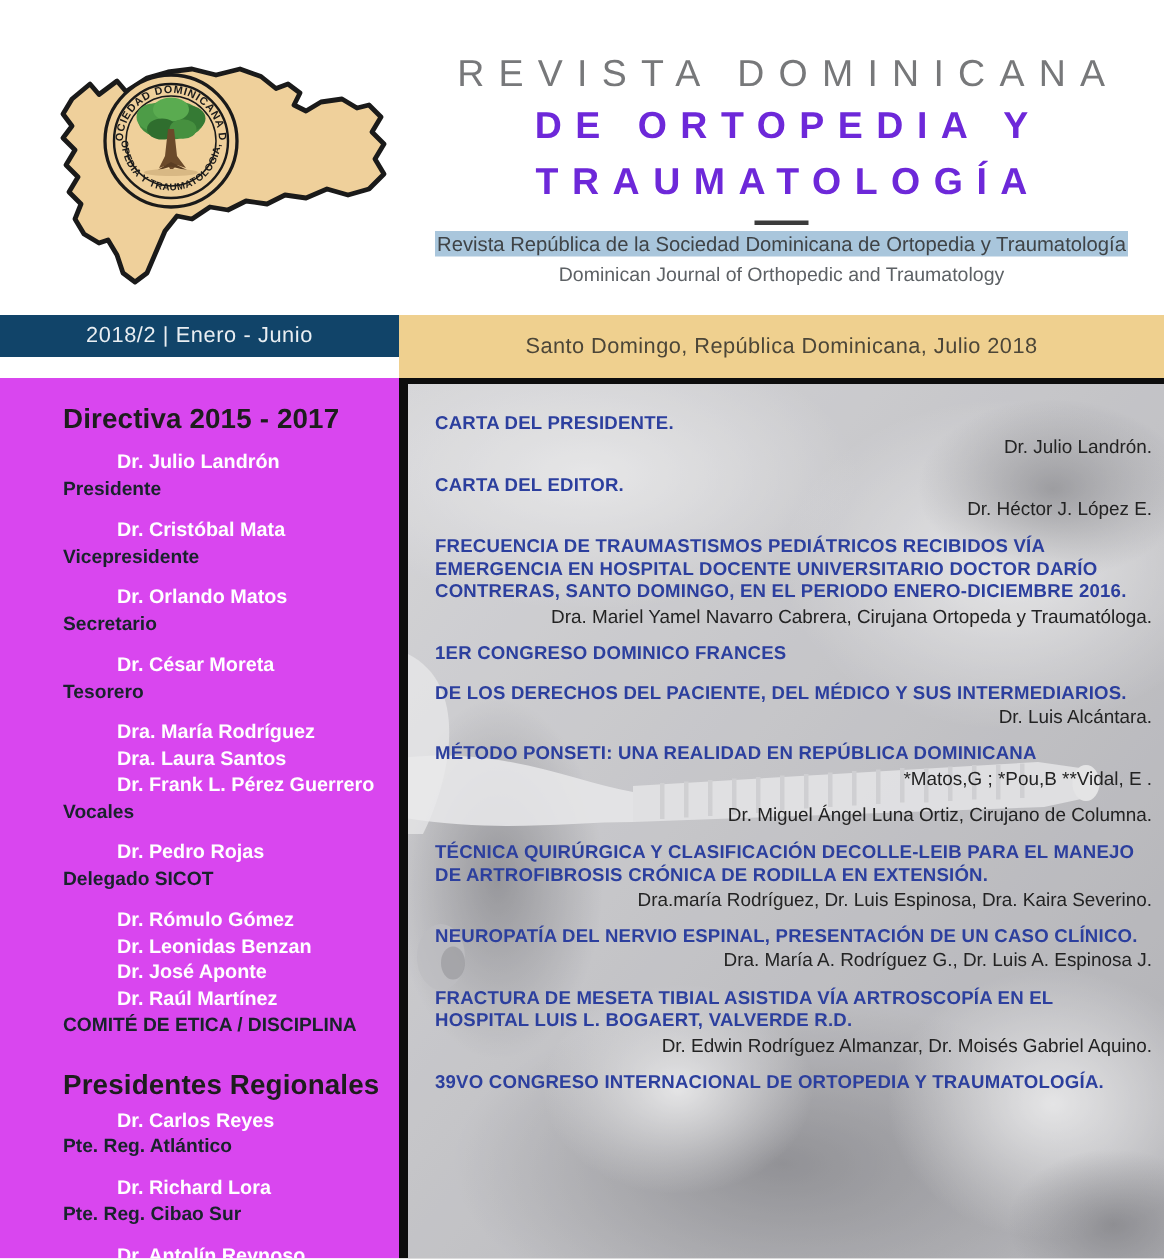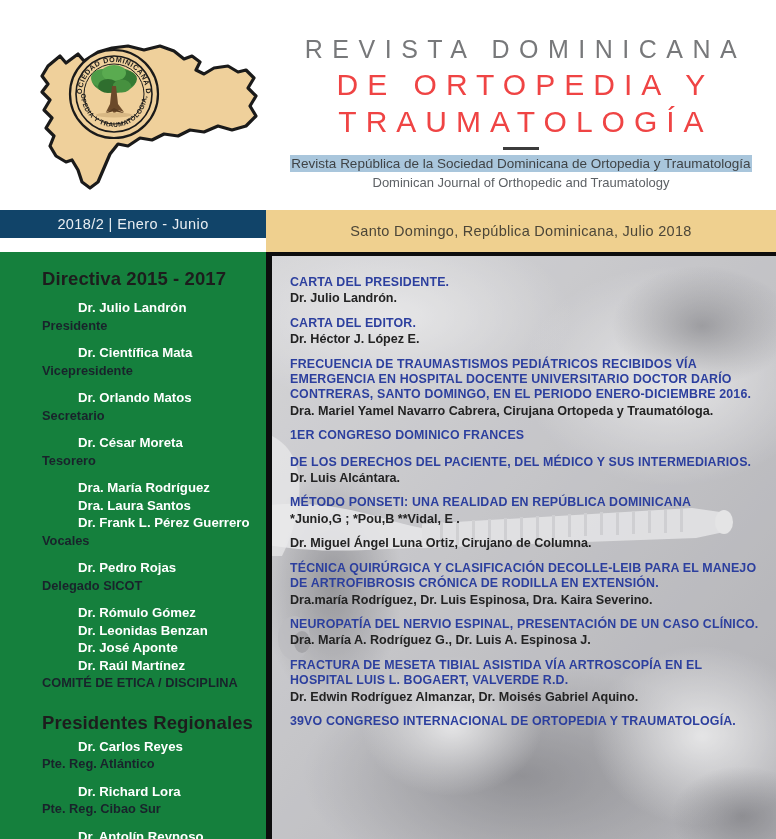--- a/index.html
+++ b/index.html
@@ -17,21 +17,21 @@
 
   .logo-wrap{position:absolute;left:32px;top:26px;width:232px;height:172px;}
   .logo-wrap svg{display:block;width:232px;height:172px;}
 
   .title-block{position:absolute;left:266px;top:32px;width:510px;text-align:center;}
   .title-line1{
     font-size:25px;letter-spacing:9.5px;color:#77787a;font-weight:400;
     line-height:34px;padding-left:9px;
   }
   .title-line2, .title-line3{
-    font-size:30px;letter-spacing:9px;color:#ef4444;font-weight:normal;
+    font-size:25px;letter-spacing:9px;color:#6d28d9;font-weight:bold;
     line-height:37px;padding-left:9px;
   }
   .title-rule{width:36px;height:3px;background:#3c3c3c;margin:7px auto 4px auto;}
   .sub-es{
     display:inline-block;font-size:13.5px;color:#3f4346;background:#a9c6dc;
     line-height:17px;padding:0 1px;
   }
   .sub-en{font-size:13px;color:#5d6165;line-height:17px;margin-top:2px;}
 
   
@@ -43,21 +43,21 @@
   }
   .banner-right{
     position:absolute;left:266px;top:0;width:510px;height:42px;background:#efd08f;
     color:#4c4638;font-size:14.5px;letter-spacing:.3px;
     display:flex;align-items:center;justify-content:center;
   }
 
   
   .sidebar{
     position:absolute;left:0;top:252px;width:266px;height:587px;
-    background:#15803d;overflow:hidden;
+    background:#d946ef;overflow:hidden;
   }
   .sb-inner{padding:16px 0 0 42px;}
   .sb-heading{
     color:#1d1d1d;font-size:18.5px;font-weight:bold;letter-spacing:.1px;
     margin:0 0 9px 0;
   }
   .sb-heading.second{margin-top:20px;margin-bottom:4px;}
   .sb-group{margin-bottom:10px;}
   .sb-name{color:#ffffff;font-size:13.2px;font-weight:bold;line-height:17.5px;padding-left:36px;}
   .sb-role{color:#19232b;font-size:12.8px;font-weight:600;line-height:17.5px;}
@@ -76,21 +76,22 @@
   .toc-list{
     position:relative;z-index:3;padding:19px 8px 0 18px;
   }
   .entry{margin-bottom:9px;}
   .entry-title{
     color:#2c3f9e;font-size:12.4px;font-weight:bold;line-height:15.3px;
     letter-spacing:.15px;text-transform:uppercase;
   }
   .entry-authors{
     color:#232323;font-size:12.6px;line-height:15.6px;margin-top:1px;
-    font-weight:700;
+    font-weight:400;
+    text-align:right;
   }
   .entry.no-author{margin-bottom:11px;}
 </style>
 </head>
 <body>
 
 <div class="cover">
 
   <div class="header">
 
@@ -145,21 +146,21 @@
 
   <div class="sidebar">
     <div class="sb-inner">
       <div class="sb-heading">Directiva 2015 - 2017</div>
       <div id="board-groups">
           <div class="sb-group">
             <div class="sb-name">Dr. Julio Landrón</div>
             <div class="sb-role">Presidente</div>
           </div>
           <div class="sb-group">
-            <div class="sb-name">Dr. Científica Mata</div>
+            <div class="sb-name">Dr. Cristóbal Mata</div>
             <div class="sb-role">Vicepresidente</div>
           </div>
           <div class="sb-group">
             <div class="sb-name">Dr. Orlando Matos</div>
             <div class="sb-role">Secretario</div>
           </div>
           <div class="sb-group">
             <div class="sb-name">Dr. César Moreta</div>
             <div class="sb-role">Tesorero</div>
           </div>
@@ -272,21 +273,21 @@
           </div>
           <div class="entry no-author">
             <div class="entry-title">1ER CONGRESO DOMINICO FRANCES</div>
           </div>
           <div class="entry">
             <div class="entry-title">DE LOS DERECHOS DEL PACIENTE, DEL MÉDICO Y SUS INTERMEDIARIOS.</div>
             <div class="entry-authors">Dr. Luis Alcántara.</div>
           </div>
           <div class="entry">
             <div class="entry-title">MÉTODO PONSETI: UNA REALIDAD EN REPÚBLICA DOMINICANA</div>
-            <div class="entry-authors">*Junio,G ;  *Pou,B  **Vidal, E  .</div>
+            <div class="entry-authors">*Matos,G ;  *Pou,B  **Vidal, E  .</div>
           </div>
           <div class="entry">
             <div class="entry-authors">Dr. Miguel Ángel Luna Ortiz, Cirujano de Columna.</div>
           </div>
           <div class="entry">
             <div class="entry-title">TÉCNICA QUIRÚRGICA Y CLASIFICACIÓN DECOLLE-LEIB PARA EL MANEJO DE ARTROFIBROSIS CRÓNICA DE RODILLA EN EXTENSIÓN.</div>
             <div class="entry-authors">Dra.maría Rodríguez, Dr. Luis Espinosa, Dra. Kaira Severino.</div>
           </div>
           <div class="entry">
             <div class="entry-title">NEUROPATÍA DEL NERVIO ESPINAL, PRESENTACIÓN DE UN CASO CLÍNICO.</div>

